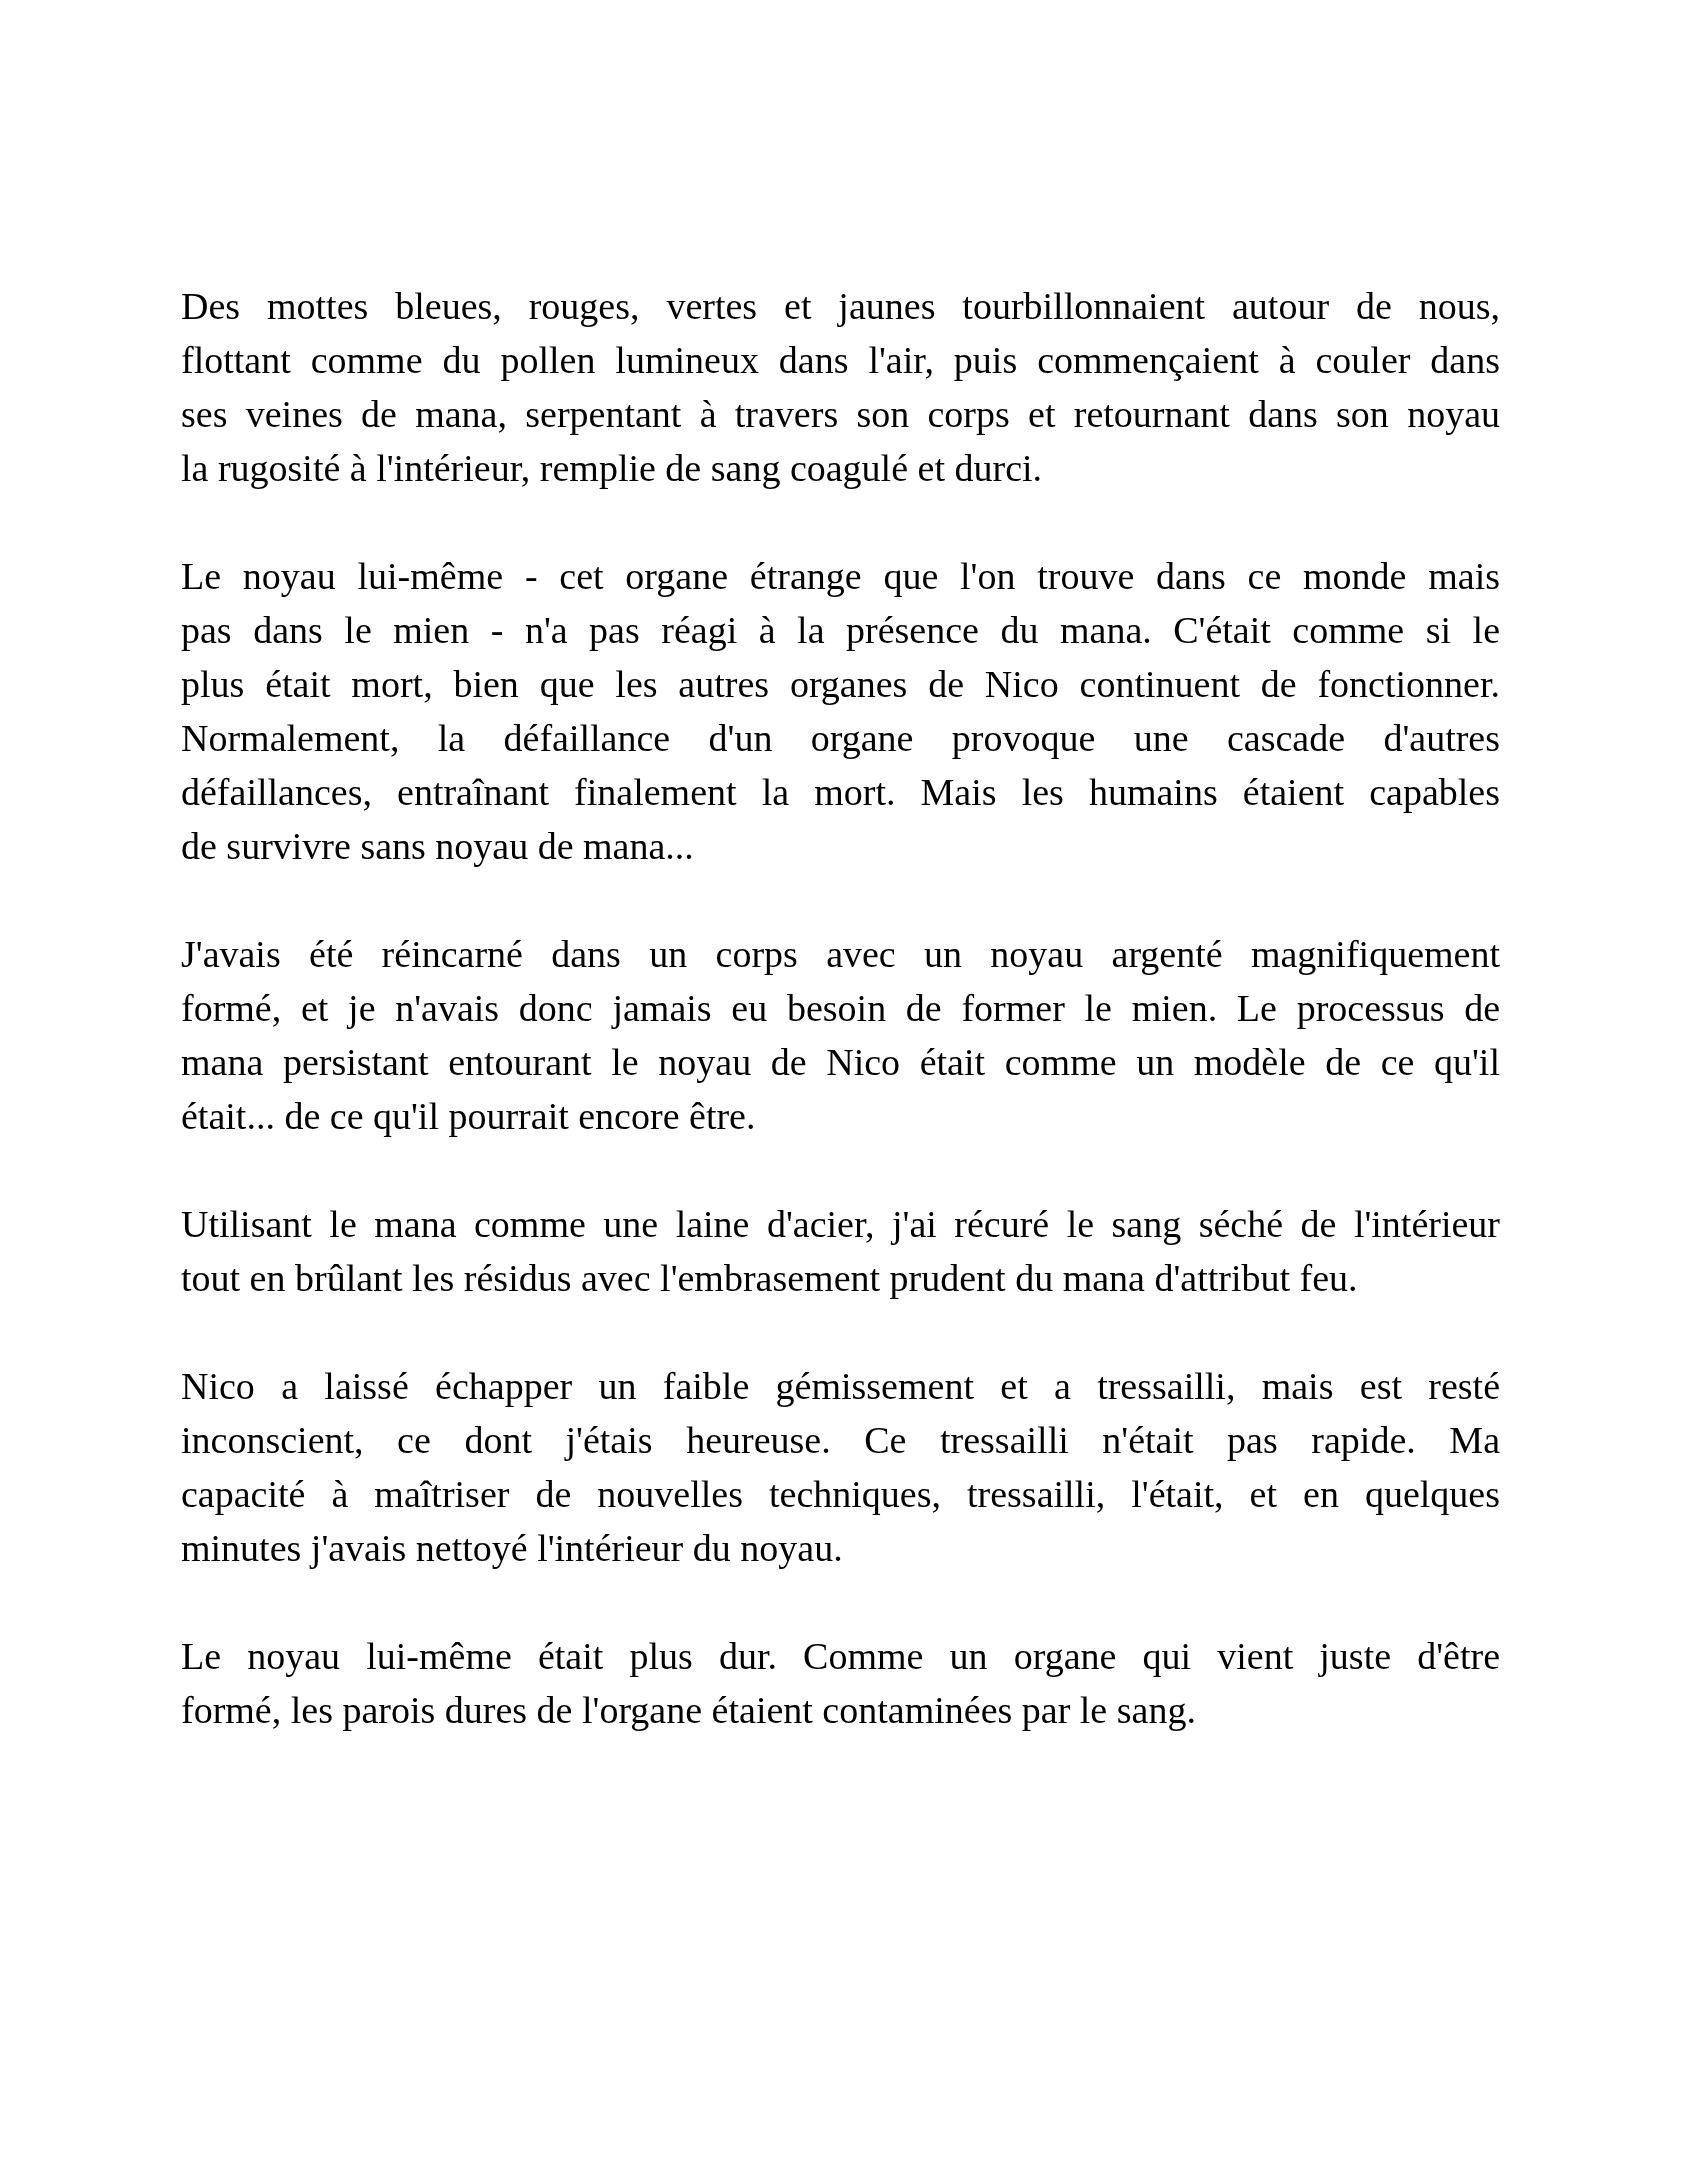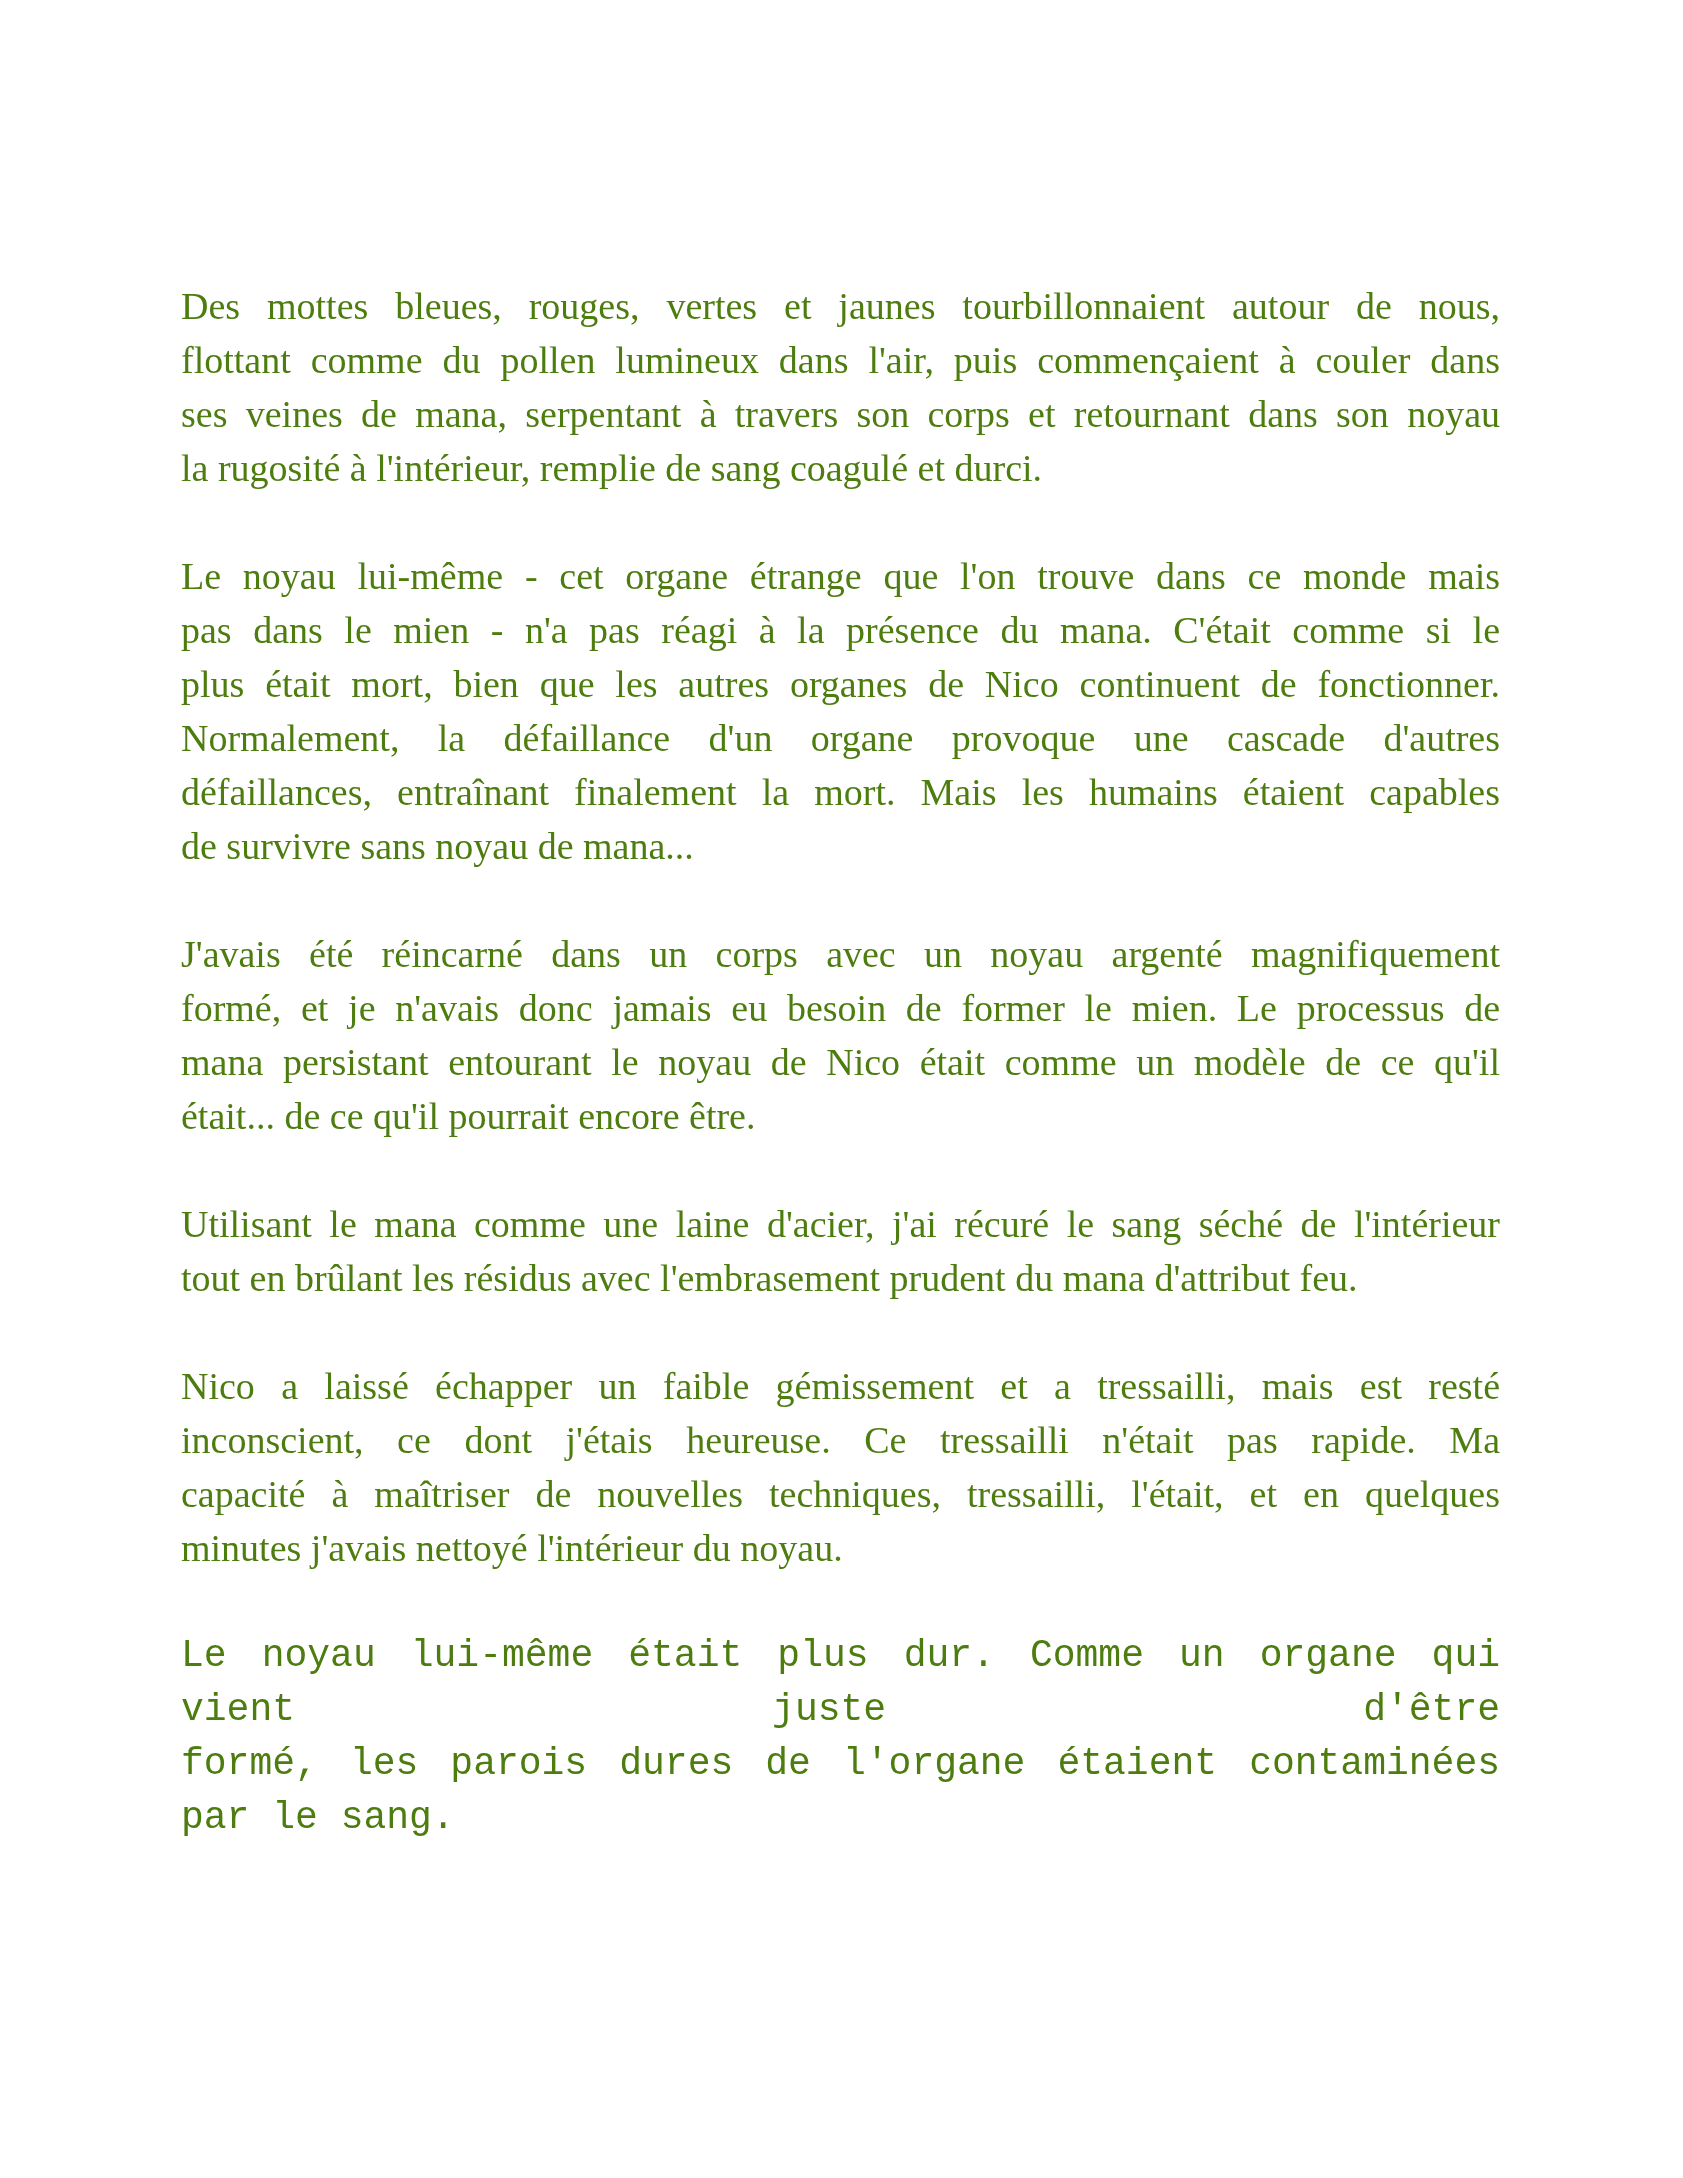--- a/index.html
+++ b/index.html
@@ -22,29 +22,28 @@
     background: #ffffff;
   }
   .text-block {
     position: absolute;
     left: 181px;
     top: 279px;
     width: 1319px;
     font-family: "Liberation Serif", serif;
     font-size: 38px;
     line-height: 54px;
-    color: #4d7c0f;
+    color: #000000;
     font-kerning: normal;
   }
   .paragraph {
     margin: 0 0 54px 0;
   }
   .paragraph:last-child {
     margin-bottom: 11px;
-    font-family: Liberation Mono, monospace;
   }
   .line {
     text-align: justify;
     text-align-last: justify;
     white-space: normal;
   }
   .line.last {
     text-align-last: left;
   }
 </style>

